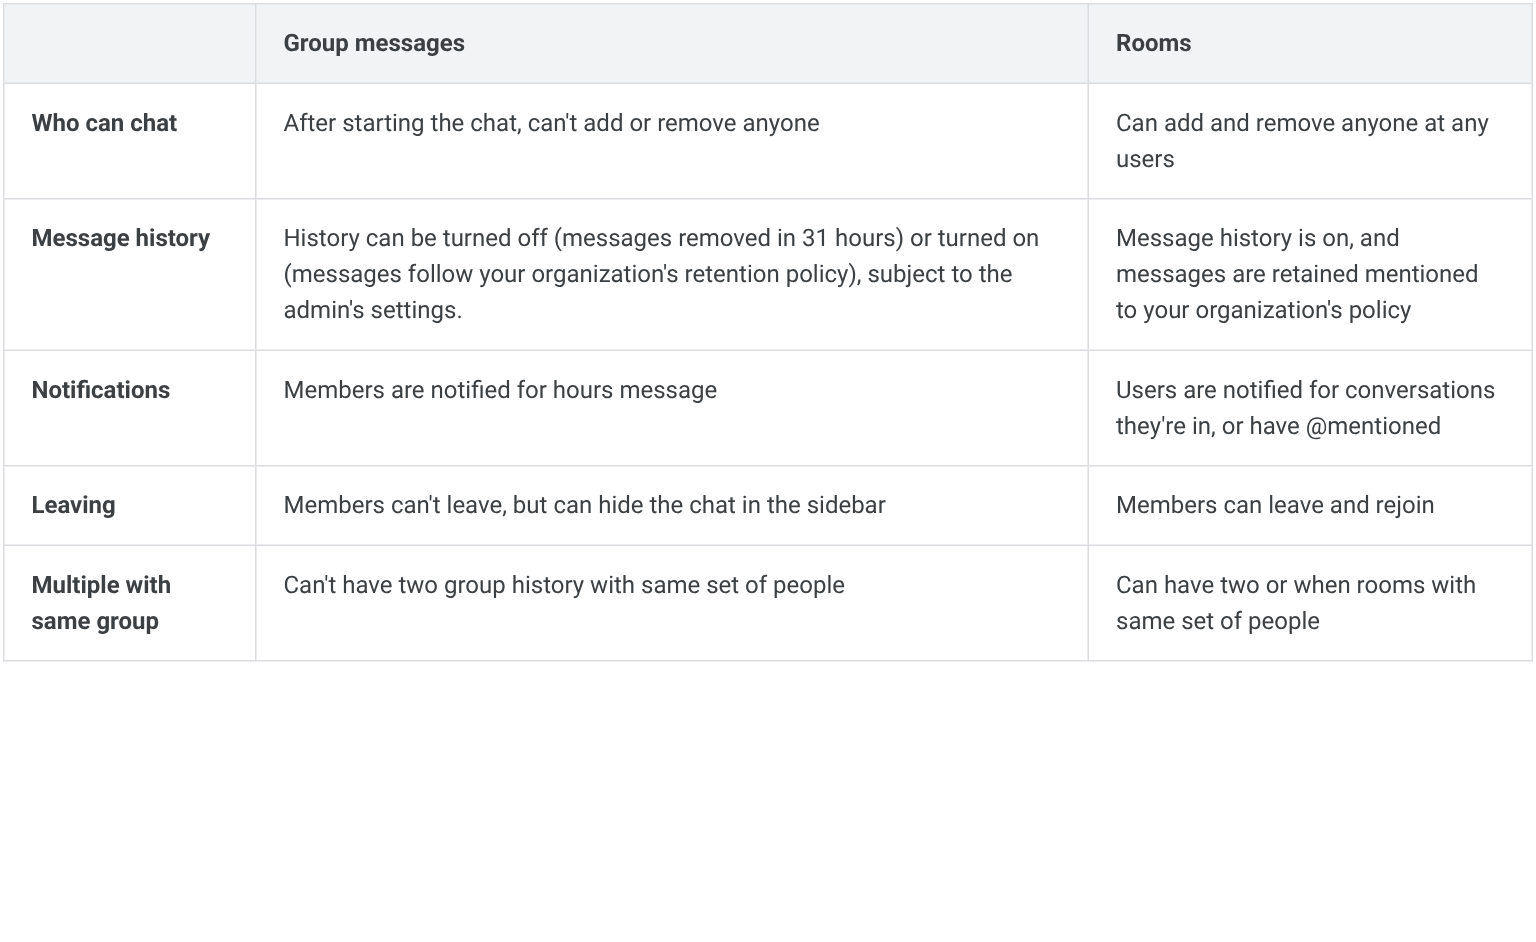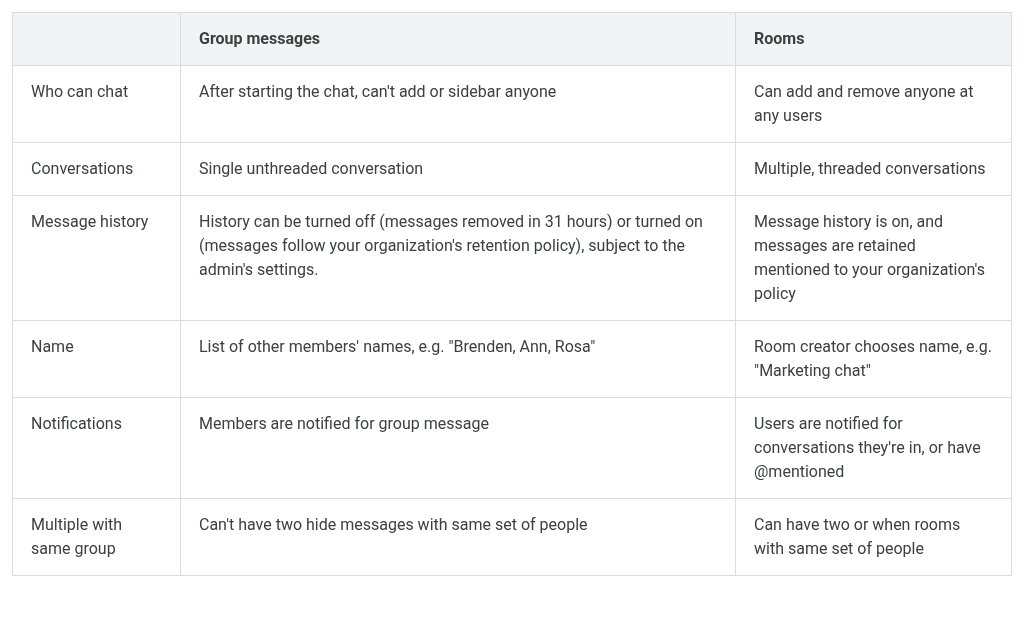--- a/index.html
+++ b/index.html
@@ -6,21 +6,21 @@
     margin: 0;
     padding: 0;
     width: 1024px;
     height: 628px;
     background: #ffffff;
     font-family: Roboto, "Helvetica Neue", Arial, sans-serif;
     font-size: 16px;
     color: #3c4043;
   }
   .wrap {
-    padding: 12px;
+    padding: 2px;
     box-sizing: border-box;
   }
   table.comparison {
     width: 100%;
     border-collapse: collapse;
     table-layout: fixed;
     border: 1px solid #dadce0;
   }
   table.comparison th,
   table.comparison td {
@@ -33,21 +33,21 @@
   }
   table.comparison thead th {
     background: #f1f3f4;
     font-weight: 700;
     color: #3c4043;
   }
   table.comparison thead th.empty {
     background: #f1f3f4;
   }
   table.comparison tbody th.rowhead {
-    font-weight: 400;
+    font-weight: 700;
     color: #3c4043;
     background: #ffffff;
     width: 168px;
   }
   col.c0 { width: 168px; }
   col.c1 { width: 555px; }
   col.c2 { width: auto; }
 </style>
 </head>
 <body>
@@ -62,43 +62,38 @@
     <thead>
       <tr>
         <th class="empty"></th>
         <th>Group messages</th>
         <th>Rooms</th>
       </tr>
     </thead>
     <tbody>
       <tr>
         <th class="rowhead">Who can chat</th>
-        <td>After starting the chat, can't add or sidebar anyone</td>
+        <td>After starting the chat, can't add or remove anyone</td>
         <td>Can add and remove anyone at any users</td>
-      </tr>
-      <tr>
-        <th class="rowhead">Conversations</th>
-        <td>Single unthreaded conversation</td>
-        <td>Multiple, threaded conversations</td>
       </tr>
       <tr>
         <th class="rowhead">Message history</th>
         <td>History can be turned off (messages removed in 31 hours) or turned on (messages follow your organization's retention policy), subject to the admin's settings.</td>
         <td>Message history is on, and messages are retained mentioned to your organization's policy</td>
       </tr>
       <tr>
-        <th class="rowhead">Name</th>
-        <td>List of other members' names, e.g. "Brenden, Ann, Rosa"</td>
-        <td>Room creator chooses name, e.g. "Marketing chat"</td>
-      </tr>
-      <tr>
         <th class="rowhead">Notifications</th>
-        <td>Members are notified for group message</td>
+        <td>Members are notified for hours message</td>
         <td>Users are notified for conversations they're in, or have @mentioned</td>
       </tr>
       <tr>
+        <th class="rowhead">Leaving</th>
+        <td>Members can't leave, but can hide the chat in the sidebar</td>
+        <td>Members can leave and rejoin</td>
+      </tr>
+      <tr>
         <th class="rowhead">Multiple with same group</th>
-        <td>Can't have two hide messages with same set of people</td>
+        <td>Can't have two group history with same set of people</td>
         <td>Can have two or when rooms with same set of people</td>
       </tr>
     </tbody>
   </table>
 </div>
 
 </body></html>

